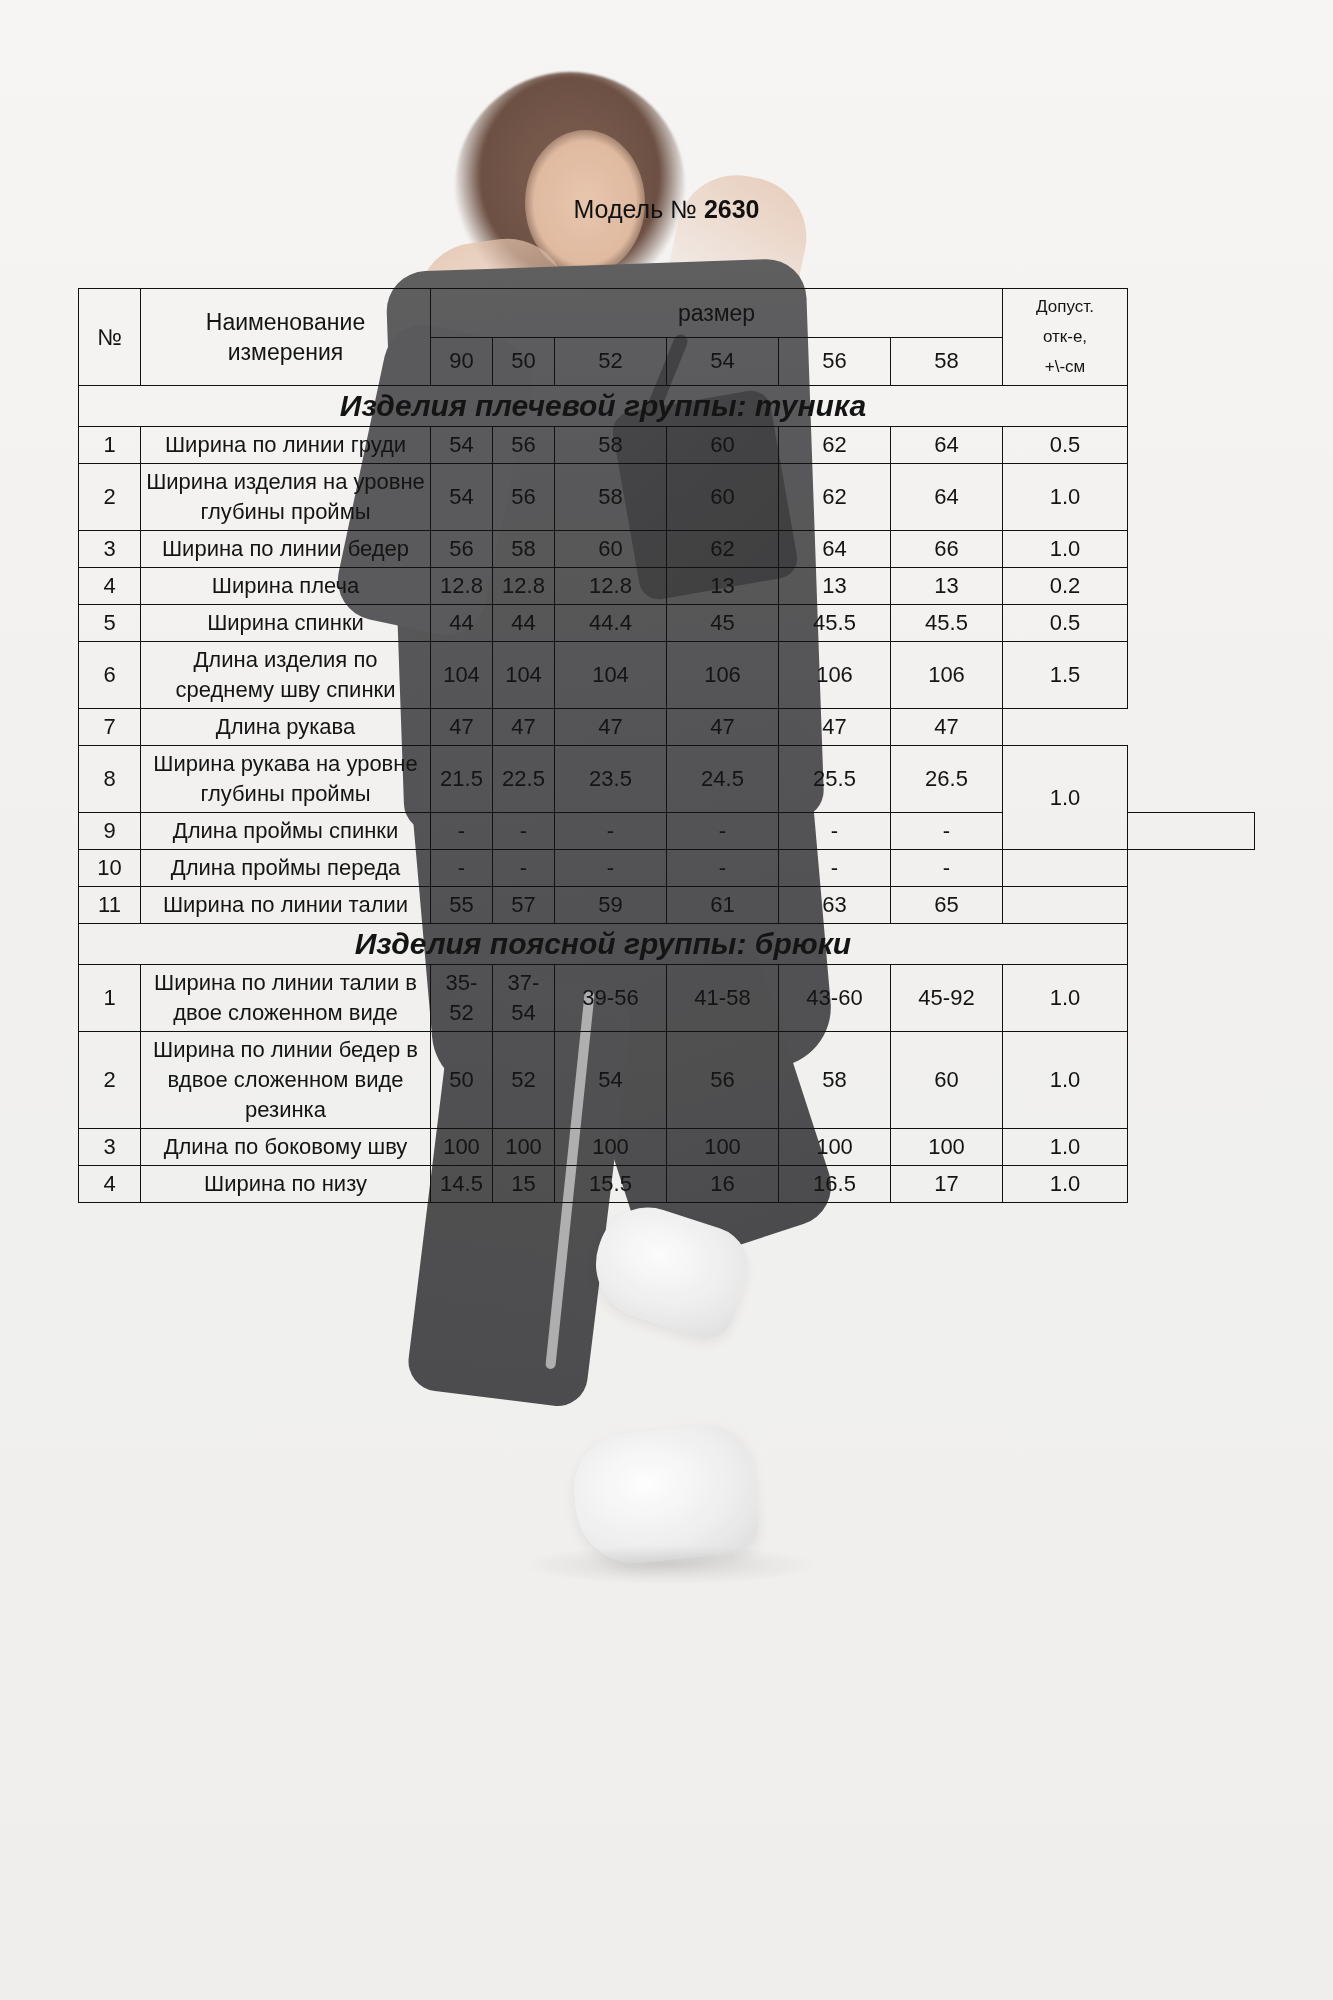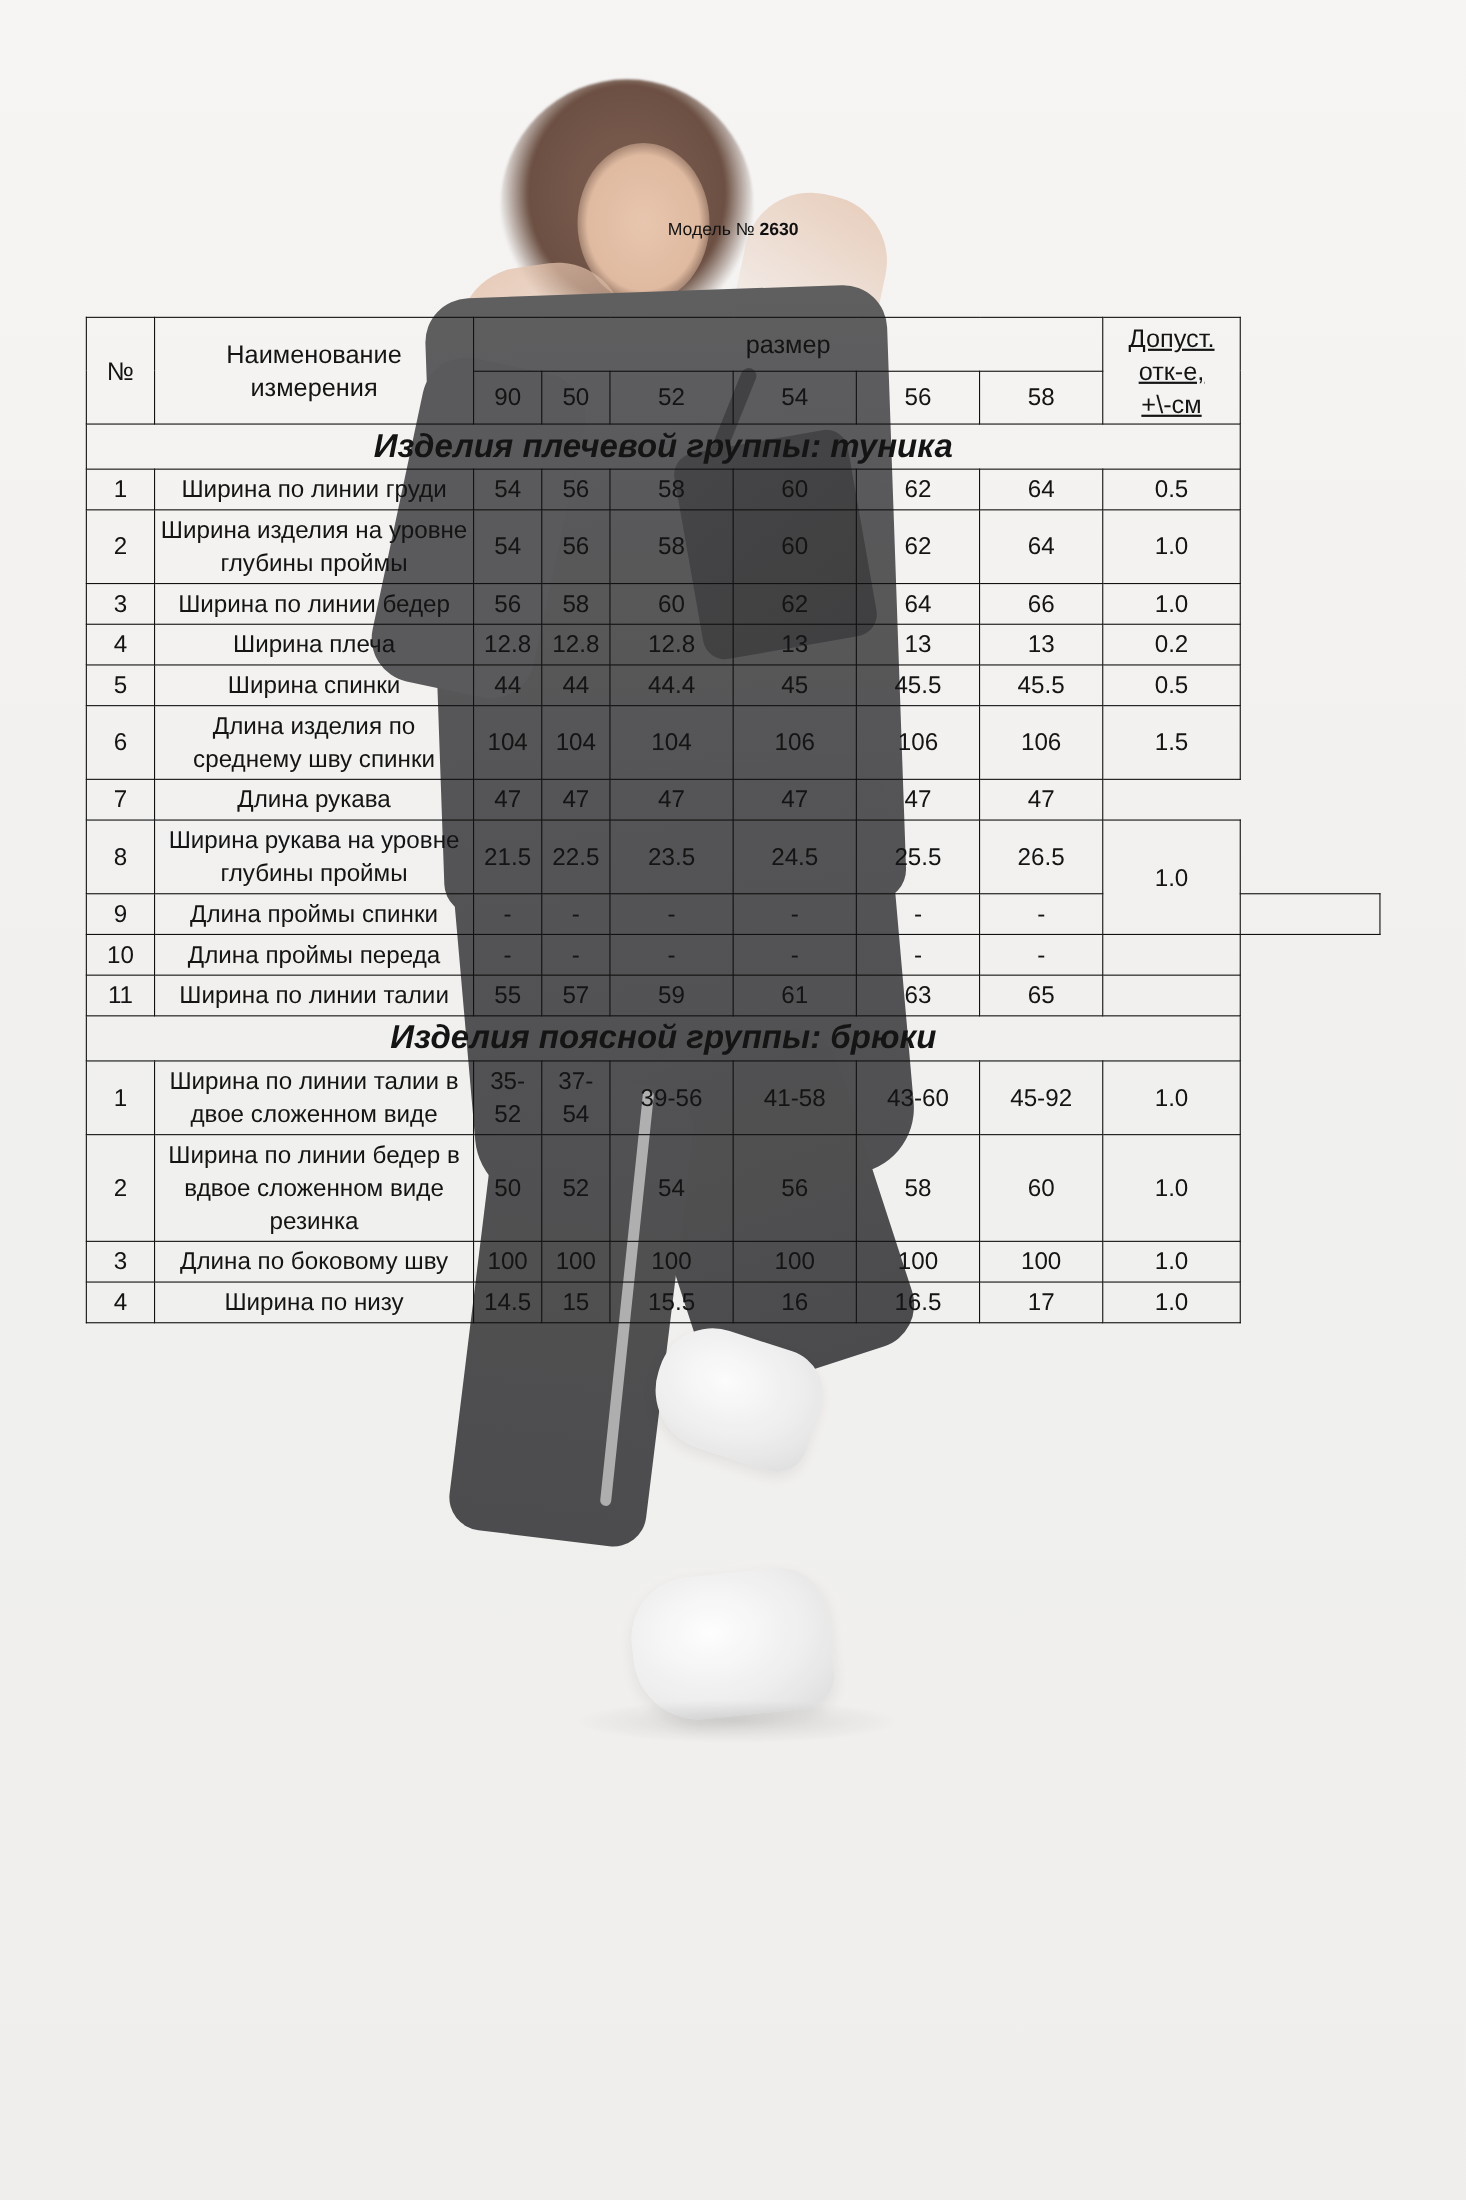--- a/index.html
+++ b/index.html
@@ -133,21 +133,21 @@
   }
   .title-block {
     position: absolute;
     left: 0;
     top: 193px;
     width: 1333px;
     text-align: center;
     color: #111;
   }
   .title-model {
-    font-size: 16px;
+    font-size: 25px;
     line-height: 33px;
     font-weight: 400;
   }
   .title-model b { font-weight: 700; }
   .title-sub {
     font-size: 24px;
     line-height: 32px;
     font-weight: 700;
     margin-top: 3px;
   }
@@ -187,24 +187,23 @@
   col.c-num { width: 62px; }
   col.c-name { width: 290px; }
   col.c-48 { width: 62px; }
   col.c-50 { width: 62px; }
   col.c-52 { width: 112px; }
   col.c-54 { width: 112px; }
   col.c-56 { width: 112px; }
   col.c-58 { width: 112px; }
   col.c-tol { width: 125px; }
   .tol-hdr {
-    font-size: 23px;
+    font-size: 17px;
     font-weight: 700;
     line-height: 29px;
-    text-decoration: underline;
   }
 </style>
 </head>
 <body>
 
 <div id="photo-layer">
   <div class="ph ph-hair"></div>
   <div class="ph ph-face"></div>
   <div class="ph ph-arm-right"></div>
   <div class="ph ph-arm-left"></div>

